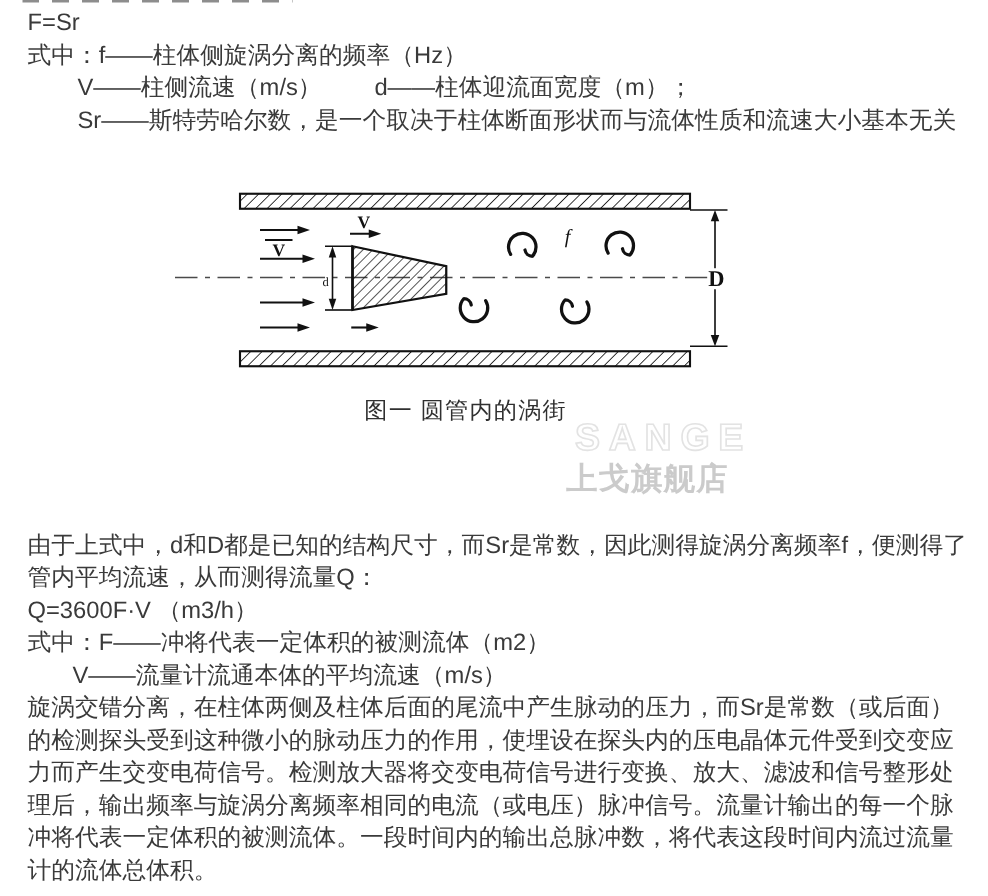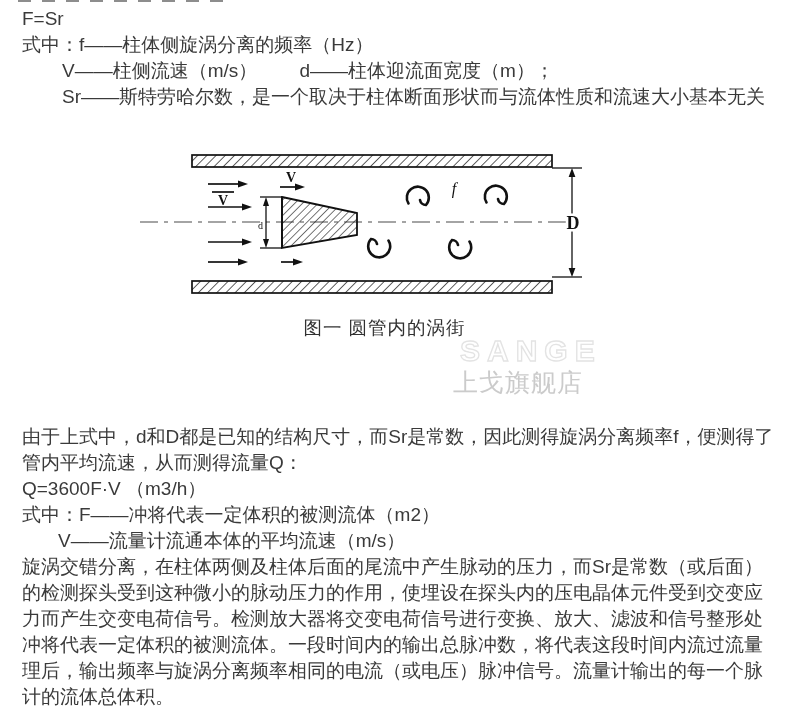--- a/index.html
+++ b/index.html
@@ -9,31 +9,31 @@
   }
   .tblock{position:absolute;left:22px;}
   .ln{font-size:19px;line-height:26px;white-space:pre;}
   .ind40{padding-left:40px;}
   .ind36{padding-left:36px;}
   .topclip{
     position:absolute;top:0;left:18px;width:216px;height:2px;
     background:repeating-linear-gradient(90deg,#8d8d8d 0 13px,transparent 13px 24px);
   }
   .caption{
-    position:absolute;left:16px;top:315px;width:737px;text-align:center;
+    position:absolute;left:4px;top:315px;width:737px;text-align:center;
     font-size:18.5px;color:#303030;letter-spacing:1px;white-space:pre;
   }
   .figure{position:absolute;left:85px;top:148px;}
   .wm-brand{
     position:absolute;left:460px;top:334px;font-size:30px;font-weight:bold;
     letter-spacing:7px;color:transparent;-webkit-text-stroke:1.3px #e3e3e3;
     font-family:"Liberation Sans",sans-serif;
   }
   .wm-store{
-    position:absolute;left:453px;top:366px;font-size:25px;font-weight:400;
+    position:absolute;left:453px;top:366px;font-size:25px;font-weight:700;
     color:#cbcbcb;letter-spacing:1px;white-space:pre;
   }
   svg text{fill:#111;}
   .svglabel{font-family:"Liberation Serif","DejaVu Serif",serif;}
 </style>
 </head>
 <body>
 
 <div class="page">
 
@@ -130,18 +130,18 @@
     <div class="ln">管内平均流速，从而测得流量Q：</div>
     <div class="ln">Q=3600F·V （m3/h）</div>
     <div class="ln">式中：F——冲将代表一定体积的被测流体（m2）</div>
     <div class="ln ind36">V——流量计流通本体的平均流速（m/s）</div>
   </div>
 
   <div class="tblock" style="top:554px">
     <div class="ln">旋涡交错分离，在柱体两侧及柱体后面的尾流中产生脉动的压力，而Sr是常数（或后面）</div>
     <div class="ln">的检测探头受到这种微小的脉动压力的作用，使埋设在探头内的压电晶体元件受到交变应</div>
     <div class="ln">力而产生交变电荷信号。检测放大器将交变电荷信号进行变换、放大、滤波和信号整形处</div>
+    <div class="ln">理后，输出频率与旋涡分离频率相同的电流（或电压）脉冲信号。流量计输出的每一个脉</div>
     <div class="ln">冲将代表一定体积的被测流体。一段时间内的输出总脉冲数，将代表这段时间内流过流量</div>
-    <div class="ln">理后，输出频率与旋涡分离频率相同的电流（或电压）脉冲信号。流量计输出的每一个脉</div>
     <div class="ln">计的流体总体积。</div>
   </div>
 
 </div>
 
 </body></html>

